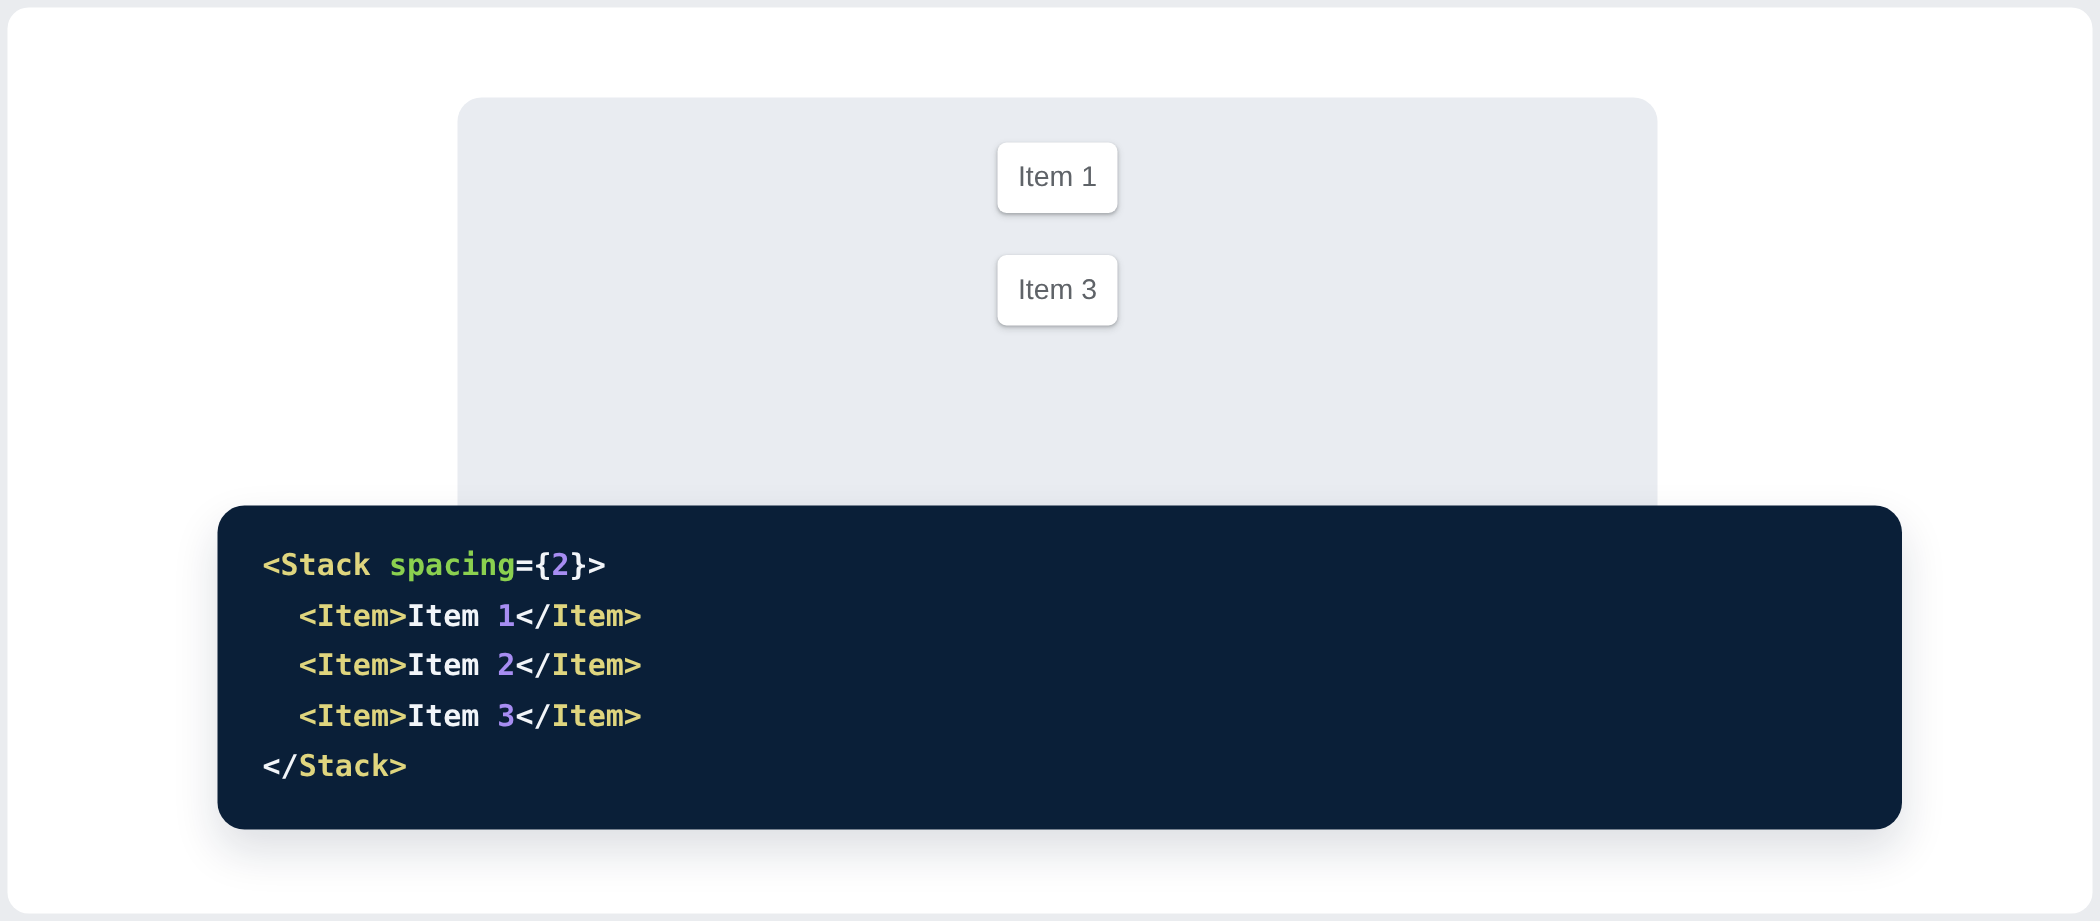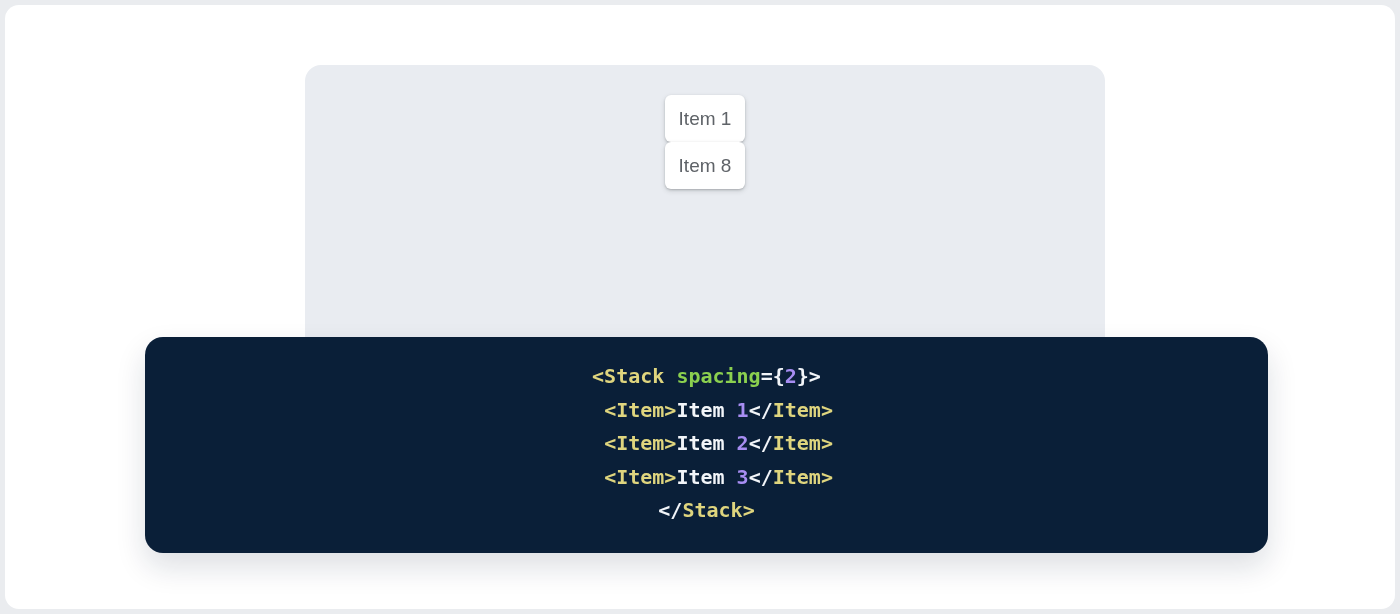--- a/index.html
+++ b/index.html
@@ -22,20 +22,21 @@
     position: absolute;
     left: 300px; top: 60px;
     width: 800px; height: 340px;
     background: var(--panel-bg, #e9ecf1);
     border-radius: 16px;
     display: flex;
     flex-direction: column;
     align-items: center;
     padding-top: 30px;
     box-sizing: border-box;
+    gap: 28px;
   }
   .stack-item {
     width: 80px;
     height: 47px;
     background: #ffffff;
     border-radius: 6px;
     box-shadow: 0 1px 2px rgba(60,64,67,0.25), 0 2px 5px rgba(60,64,67,0.18);
     display: flex;
     align-items: center;
     justify-content: center;
@@ -52,34 +53,34 @@
     padding: 23px 30px;
     box-shadow: 0 14px 30px rgba(15, 30, 60, 0.14);
   }
   .code-block pre {
     margin: 0;
     font-family: "DejaVu Sans Mono", "Liberation Mono", monospace;
     font-size: 20px;
     line-height: 33.6px;
     font-weight: bold;
   }
-  .code-line { white-space: pre; text-align: center; }
+  .code-line { white-space: pre; }
   .tok-plain { color: var(--tok-plain, #f2f5f9); }
   .tok-tag   { color: var(--tok-tag, #dfd57e); }
   .tok-attr  { color: var(--tok-attr, #8bd04f); }
   .tok-num   { color: var(--tok-num, #a78df2); }
 </style>
 </head>
 <body>
 
 <div class="page-card">
 
   <div class="demo-panel" id="demo-panel">
 
   <div class="stack-item">Item 1</div>
-      <div class="stack-item">Item 8</div>
+      <div class="stack-item">Item 3</div>
     </div>
 
   <div class="code-block">
     <pre><code id="code-content"><div class="code-line"><span class="tok-tag">&lt;Stack</span><span class="tok-plain"> </span><span class="tok-attr">spacing</span><span class="tok-plain">={</span><span class="tok-num">2</span><span class="tok-plain">}&gt;</span></div><div class="code-line"><span class="tok-plain">  </span><span class="tok-tag">&lt;Item&gt;</span><span class="tok-plain">Item </span><span class="tok-num">1</span><span class="tok-plain">&lt;/</span><span class="tok-tag">Item&gt;</span></div><div class="code-line"><span class="tok-plain">  </span><span class="tok-tag">&lt;Item&gt;</span><span class="tok-plain">Item </span><span class="tok-num">2</span><span class="tok-plain">&lt;/</span><span class="tok-tag">Item&gt;</span></div><div class="code-line"><span class="tok-plain">  </span><span class="tok-tag">&lt;Item&gt;</span><span class="tok-plain">Item </span><span class="tok-num">3</span><span class="tok-plain">&lt;/</span><span class="tok-tag">Item&gt;</span></div><div class="code-line"><span class="tok-plain">&lt;/</span><span class="tok-tag">Stack&gt;</span></div></code></pre>
   </div>
 
 </div>
 
 </body></html>

